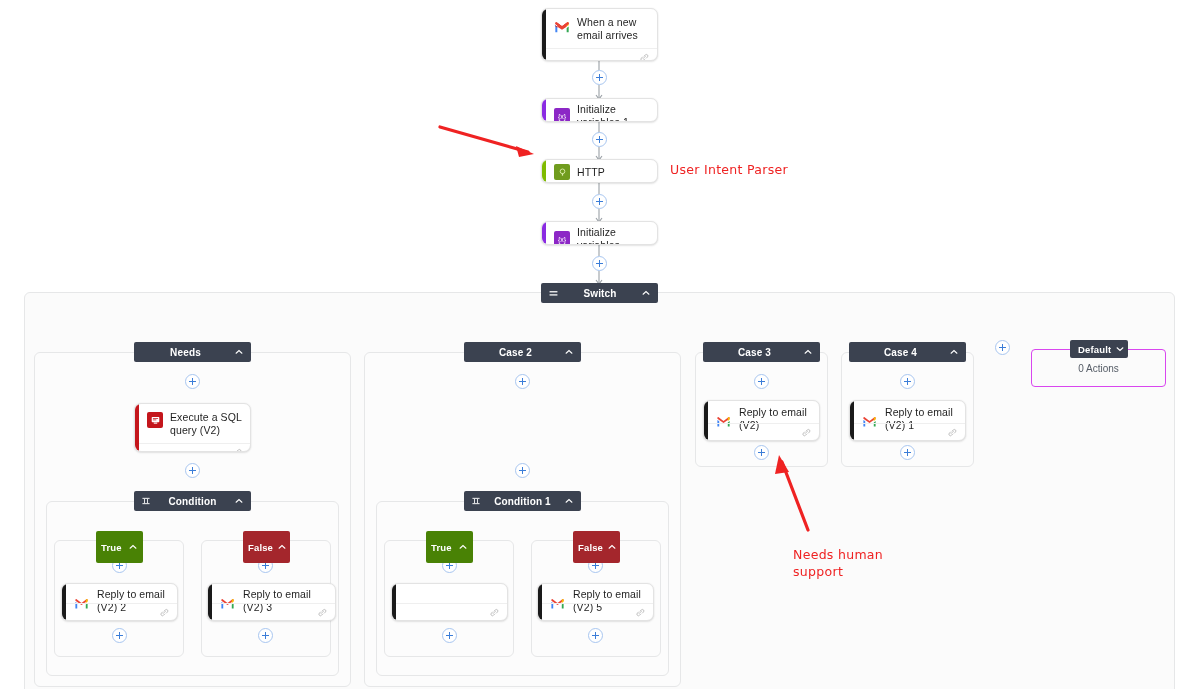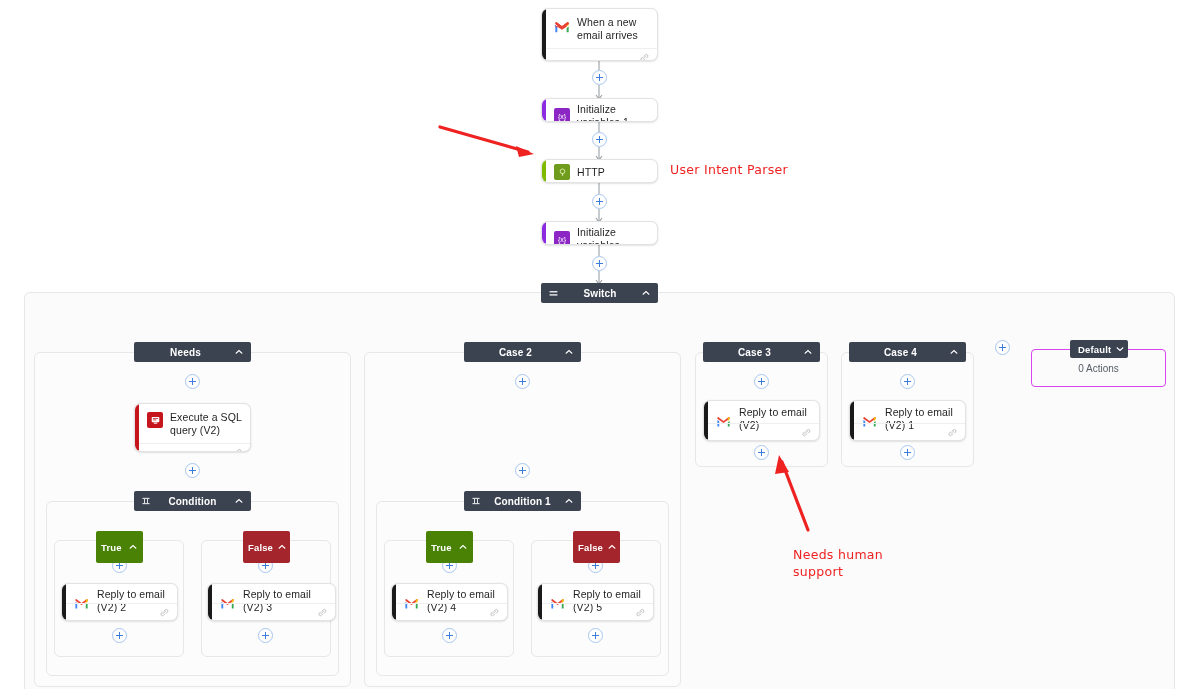--- a/index.html
+++ b/index.html
@@ -414,32 +414,20 @@
 
   <div class="chip green small" style="left:426px; top:531px; width:47px;">
     <span class="chip-label">True</span>
     <svg class="chev" viewBox="0 0 12 12">
       <path d="M2.5 7.5 6 4.2l3.5 3.3" fill="none" stroke="#fff" stroke-width="1.3" stroke-linecap="round"></path>
     </svg>
   </div>
   <div class="plus" style="left:442px; top:558px;"></div>
   <div class="card" style="left:391px; top:583px; width:117px; height:38px;">
     <div class="accent" style="background:#1a1a1a;"></div>
-    <div class="body" style="padding:4px 8px 4px 12px; align-items:center;">
-      <span class="gmail" style="margin-top:0;">
-        <svg viewBox="0 0 24 18" width="15" height="11">
-          <path d="M2 17h3V8.5L12 13l7-4.5V17h3V3c0-1-1.2-1.6-2-1L12 8 4 2C3.2 1.4 2 2 2 3z" fill="#fff"></path>
-          <path d="M2 17h3V8.5L2 6.4z" fill="#4285f4"></path>
-          <path d="M19 17h3V8.3l-3 2.2z" fill="#34a853"></path>
-          <path d="M2 3c0-1 1.2-1.6 2-1l8 6 8-6c.8-.6 2 0 2 1v1.5l-10 7-10-7z" fill="#ea4335"></path>
-          <path d="M20 2c.8-.6 2 0 2 1v3.2l-3 2.1V3z" fill="#fbbc04"></path>
-        </svg>
-      </span>
-      <span class="title">Reply to email (V2) 4</span>
-    </div>
     <div class="foot" style="position:absolute;left:4px;right:0;bottom:0;">
       <svg class="link-ico" viewBox="0 0 16 16">
         <path d="M6 9.5 9.5 6M5.2 7.2 3.6 8.8a2.2 2.2 0 1 0 3.1 3.1l1.6-1.6M10.8 8.8l1.6-1.6a2.2 2.2 0 0 0-3.1-3.1L7.7 5.7" fill="none" stroke="#555" stroke-width="1.2" stroke-linecap="round"></path>
       </svg>
     </div>
   </div>
   <div class="plus" style="left:442px; top:628px;"></div>
 
   <div class="chip red small" style="left:573px; top:531px; width:47px;">
     <span class="chip-label">False</span>

